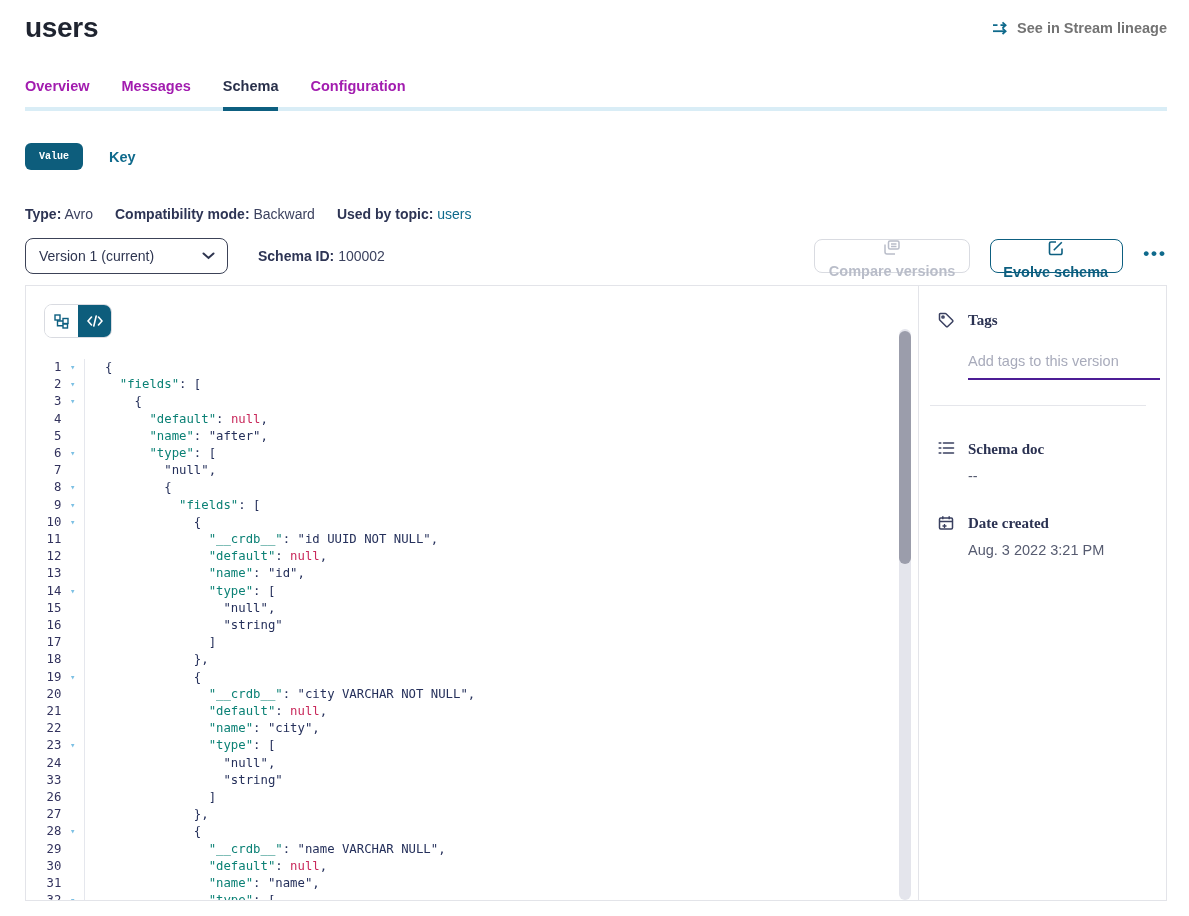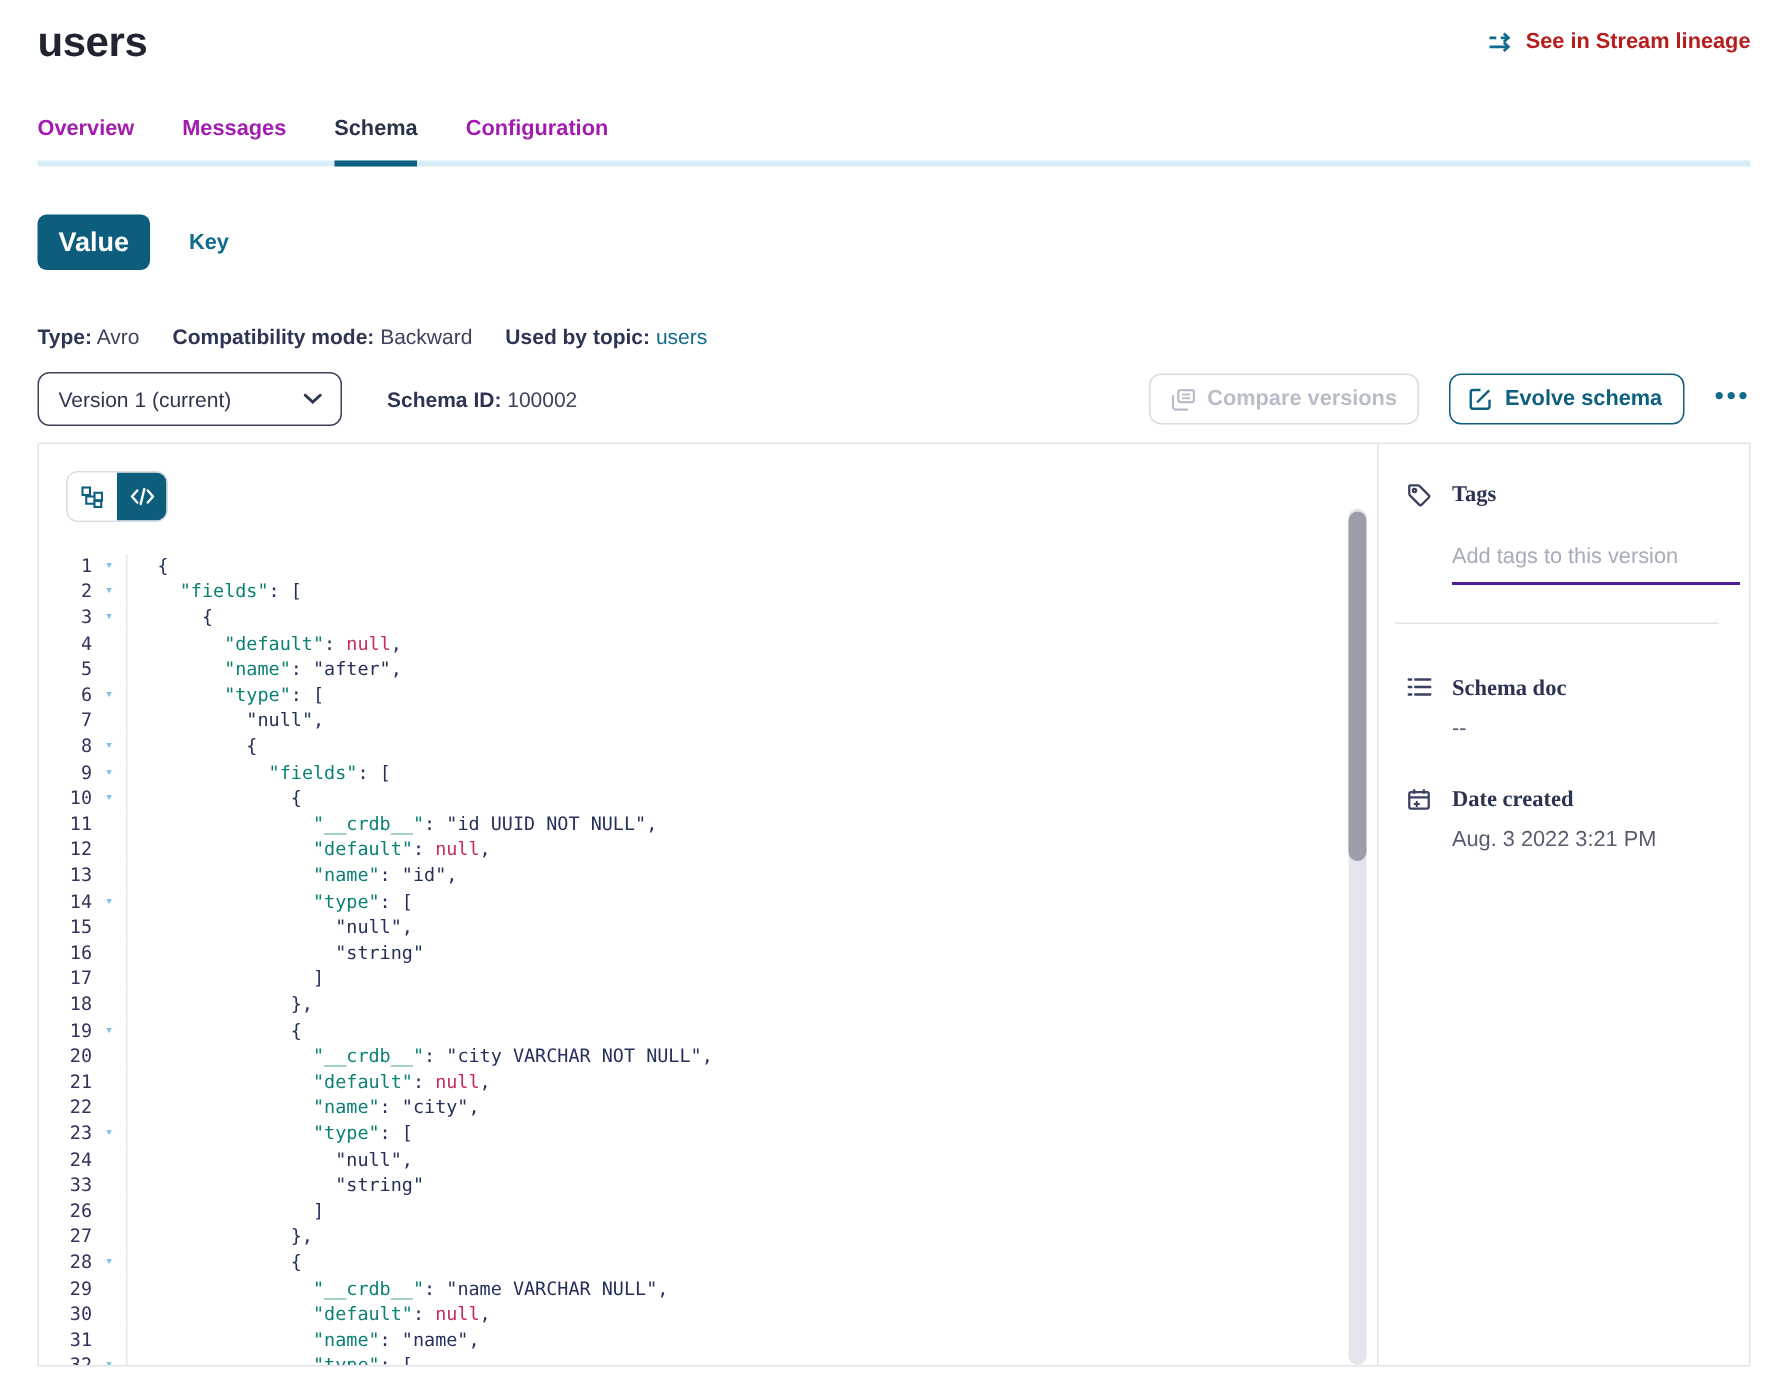--- a/index.html
+++ b/index.html
@@ -8,46 +8,46 @@
     width:1189px; height:916px; overflow:hidden;
     background:#ffffff;
     font-family:"Liberation Sans", sans-serif;
     color:#353b65;
   }
   .page { padding:0 22px 0 25px; }
 
   
   .header { display:flex; justify-content:space-between; align-items:flex-start; margin-top:8px; }
   .page-title { font-size:28px; font-weight:700; color:#1f2430; margin:4px 0 0; letter-spacing:-0.3px; }
-  .lineage-link { display:flex; align-items:center; gap:7px; color:#b91c1c; font-weight:700; font-size:14.5px; margin-top:12px; cursor:pointer; }
+  .lineage-link { display:flex; align-items:center; gap:7px; color:#737373; font-weight:700; font-size:14.5px; margin-top:12px; cursor:pointer; }
 
   
   .tabs { display:flex; gap:32px; margin-top:34px; border-bottom:4px solid #d9edf6; }
   .tab { font-size:14.5px; font-weight:700; color:#a21caf; padding-bottom:13px; cursor:pointer; }
   .tab.active { color:#29304a; border-bottom:4px solid #0d5f80; margin-bottom:-4px;text-align:right; }
 
   
   .vk-row { margin-top:32px; display:flex; align-items:center; }
-  .btn-value { background:#0d5d7c; color:#fff; border:none; border-radius:6px; padding:8px 14px; font-size:18px; font-weight:700; font-family:Liberation Sans, sans-serif; cursor:pointer; }
+  .btn-value { background:#0d5d7c; color:#fff; border:none; border-radius:6px; padding:8px 14px; font-size:10px; font-weight:700; font-family:Liberation Mono, monospace; cursor:pointer; }
   .btn-key { color:#0f6a8c; font-size:14.5px; font-weight:700; margin-left:26px; cursor:pointer; }
 
   
   .meta-row { margin-top:36px; font-size:14px; display:flex; }
   .meta-item { margin-right:22px; color:#3c425f; }
   .meta-label { font-weight:700; color:#2d3454; }
   .topic-link { color:#0f6a8c; cursor:pointer; }
 
   
   .version-bar { margin-top:16px; display:flex; align-items:center; }
   .version-select { width:203px; height:36px; border:1.5px solid #3c4257; border-radius:8px; padding:0 12px 0 13px;
     display:flex; justify-content:space-between; align-items:center; font-size:14px; color:#2e3550; background:#fff; cursor:pointer; }
   .schema-id { margin-left:30px; font-size:14px; color:#3c425f; }
   .vb-right { margin-left:auto; display:flex; align-items:center; gap:20px; }
   .btn { border-radius:8px; height:34px; padding:0 14px; font-weight:700; font-size:14.5px;
-    display:inline-flex; gap:8px; align-items:center; background:#fff; font-family:inherit; }
+    display:inline-flex; gap:8px; align-items:center; background:#fff; font-family:inherit;flex-direction:column; }
   .btn-compare { border:1px solid #d9dbe1; color:#b9bdc9; cursor:default; }
   .btn-evolve { border:1px solid #0d5f80; color:#0d5f80; cursor:pointer;padding-left:12px; }
   .btn-more { color:#0f6a8c; font-size:17px; font-weight:700; letter-spacing:2px; background:none; border:none; cursor:pointer; line-height:1; padding:0 0 6px 0; }
 
   
   .main { margin-top:11px; display:flex; height:616px; }
   .code-panel { width:894px; border:1px solid #e3e4e9; background:#fff; position:relative; overflow:hidden; }
   .sidebar { width:248px; border:1px solid #e3e4e9; border-left:none; background:#fff; padding:26px 20px 0 19px; }
 
   

